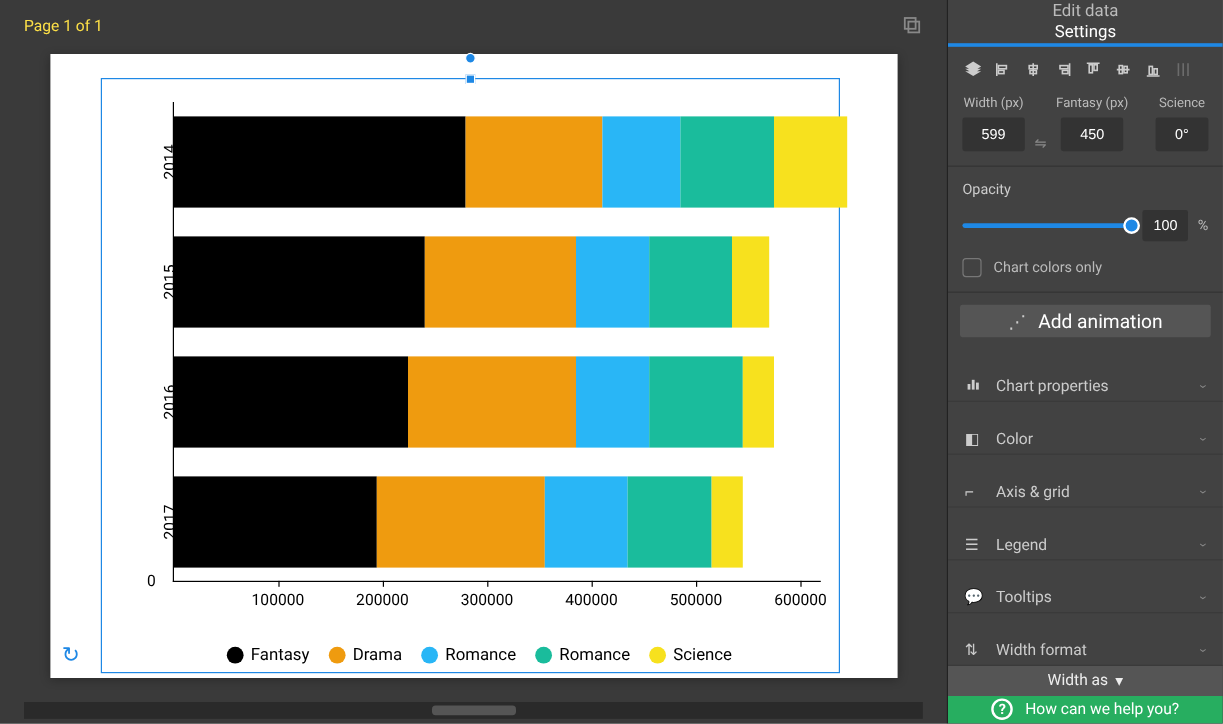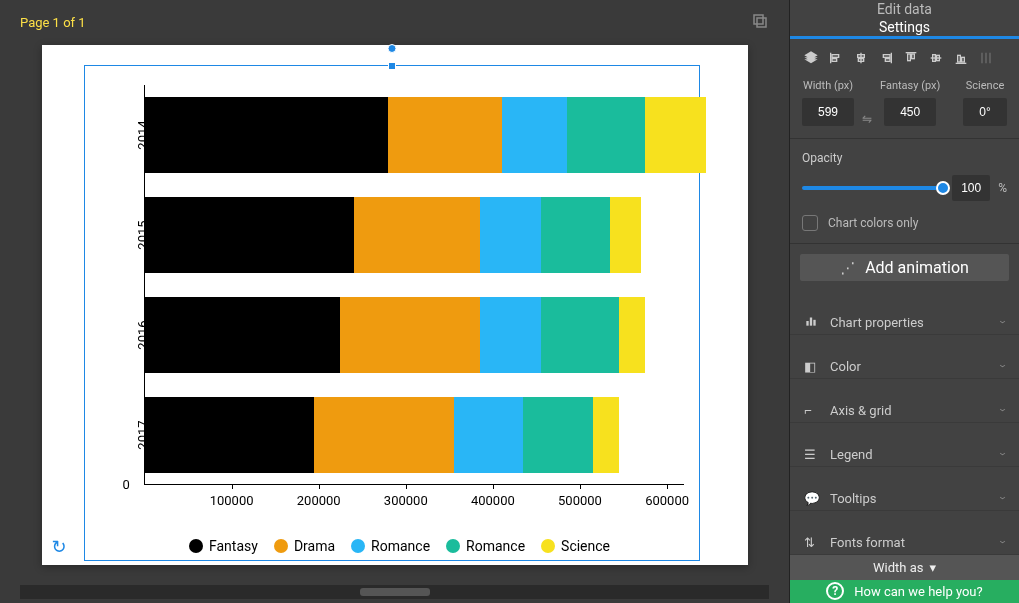--- a/index.html
+++ b/index.html
@@ -506,21 +506,21 @@
   <div class="accordion-item">
     <div class="acc-left">
         <span class="acc-icon">💬</span>
         <span>Tooltips</span>
       </div>
     <span class="chev">›</span>
   </div>
   <div class="accordion-item">
     <div class="acc-left">
         <span class="acc-icon">⇅</span>
-        <span>Fonts format</span>
+        <span>Width format</span>
       </div>
     <span class="chev">›</span>
   </div>
   <div class="export-row">
     <span>Width as</span>
     <span>▾</span>
   </div>
   <div class="help-row">
     <span class="help-icon">?</span>
     <span>How can we help you?</span>

